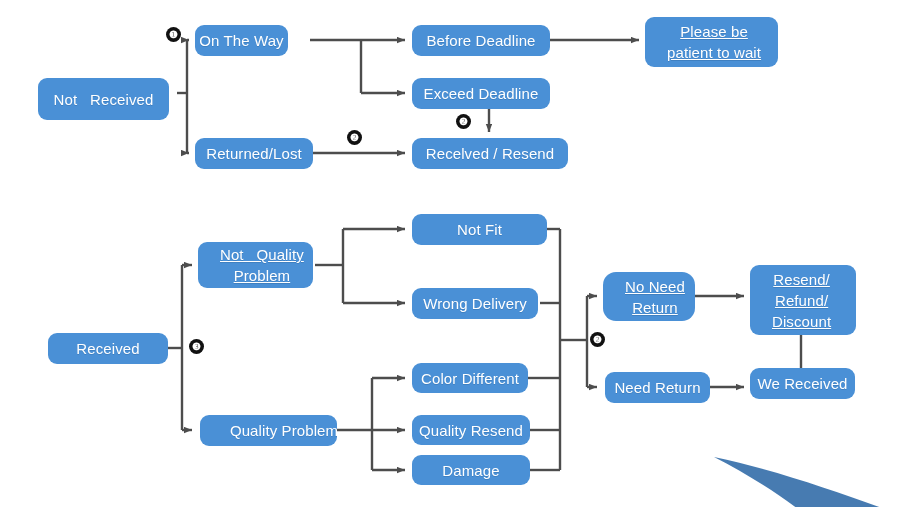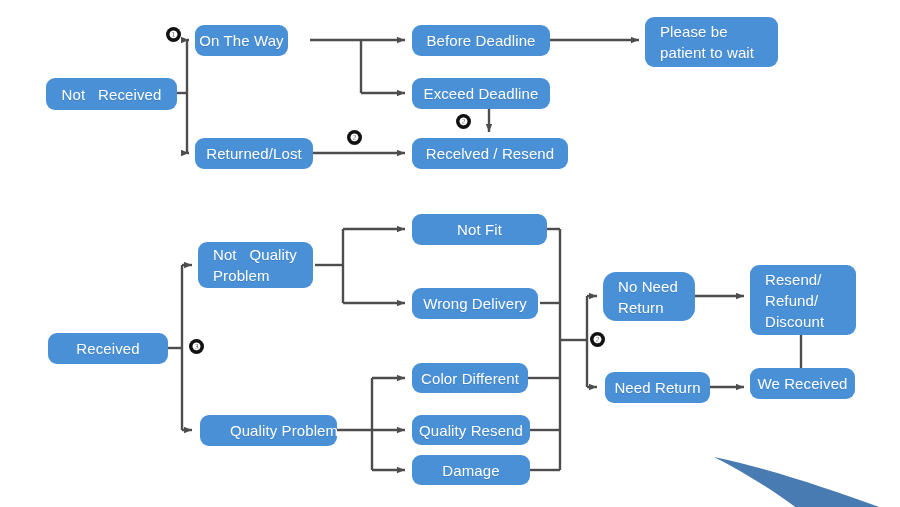--- a/index.html
+++ b/index.html
@@ -39,22 +39,23 @@
     display: flex;
     align-items: center;
     justify-content: center;
     text-align: center;
     white-space: pre;
     z-index: 3;
     text-shadow: 0 1px 0 rgba(30,80,130,0.25);
   }
   .node.align-left {
     justify-content: flex-start;
-    text-align: left;
-    padding-left: 15px;
+    text-align: center;
+    padding-left: 22px;
+    text-decoration: underline;
   }
   .marker {
     position: absolute;
     width: 15px;
     height: 15px;
     border-radius: 50%;
     background: #111111;
     color: #ffffff;
     font-size: 10px;
     font-weight: bold;
@@ -133,21 +134,21 @@
       <path d="M587,387 L597,387" marker-end="url(#arrow)"></path>
 
       <path d="M695,296 L744,296" marker-end="url(#arrow)"></path>
 
       <path d="M710,387 L744,387" marker-end="url(#arrow)"></path>
 
       <path d="M801,368 L801,335"></path>
     </g>
   </svg>
 
-  <div class="node" style="left:46px; top:78px; width:131px; height:32px;">Not   Received</div>
+  <div class="node" style="left:38px; top:78px; width:131px; height:42px;">Not   Received</div>
 
   <div class="node" style="left:195px; top:25px; width:93px; height:31px;">On The Way</div>
 
   <div class="node" style="left:195px; top:138px; width:118px; height:31px;">Returned/Lost</div>
 
   <div class="node" style="left:412px; top:25px; width:138px; height:31px;">Before Deadline</div>
 
   <div class="node" style="left:412px; top:78px; width:138px; height:31px;">Exceed Deadline</div>
 
   <div class="node" style="left:412px; top:138px; width:156px; height:31px;">Recelved / Resend</div>

